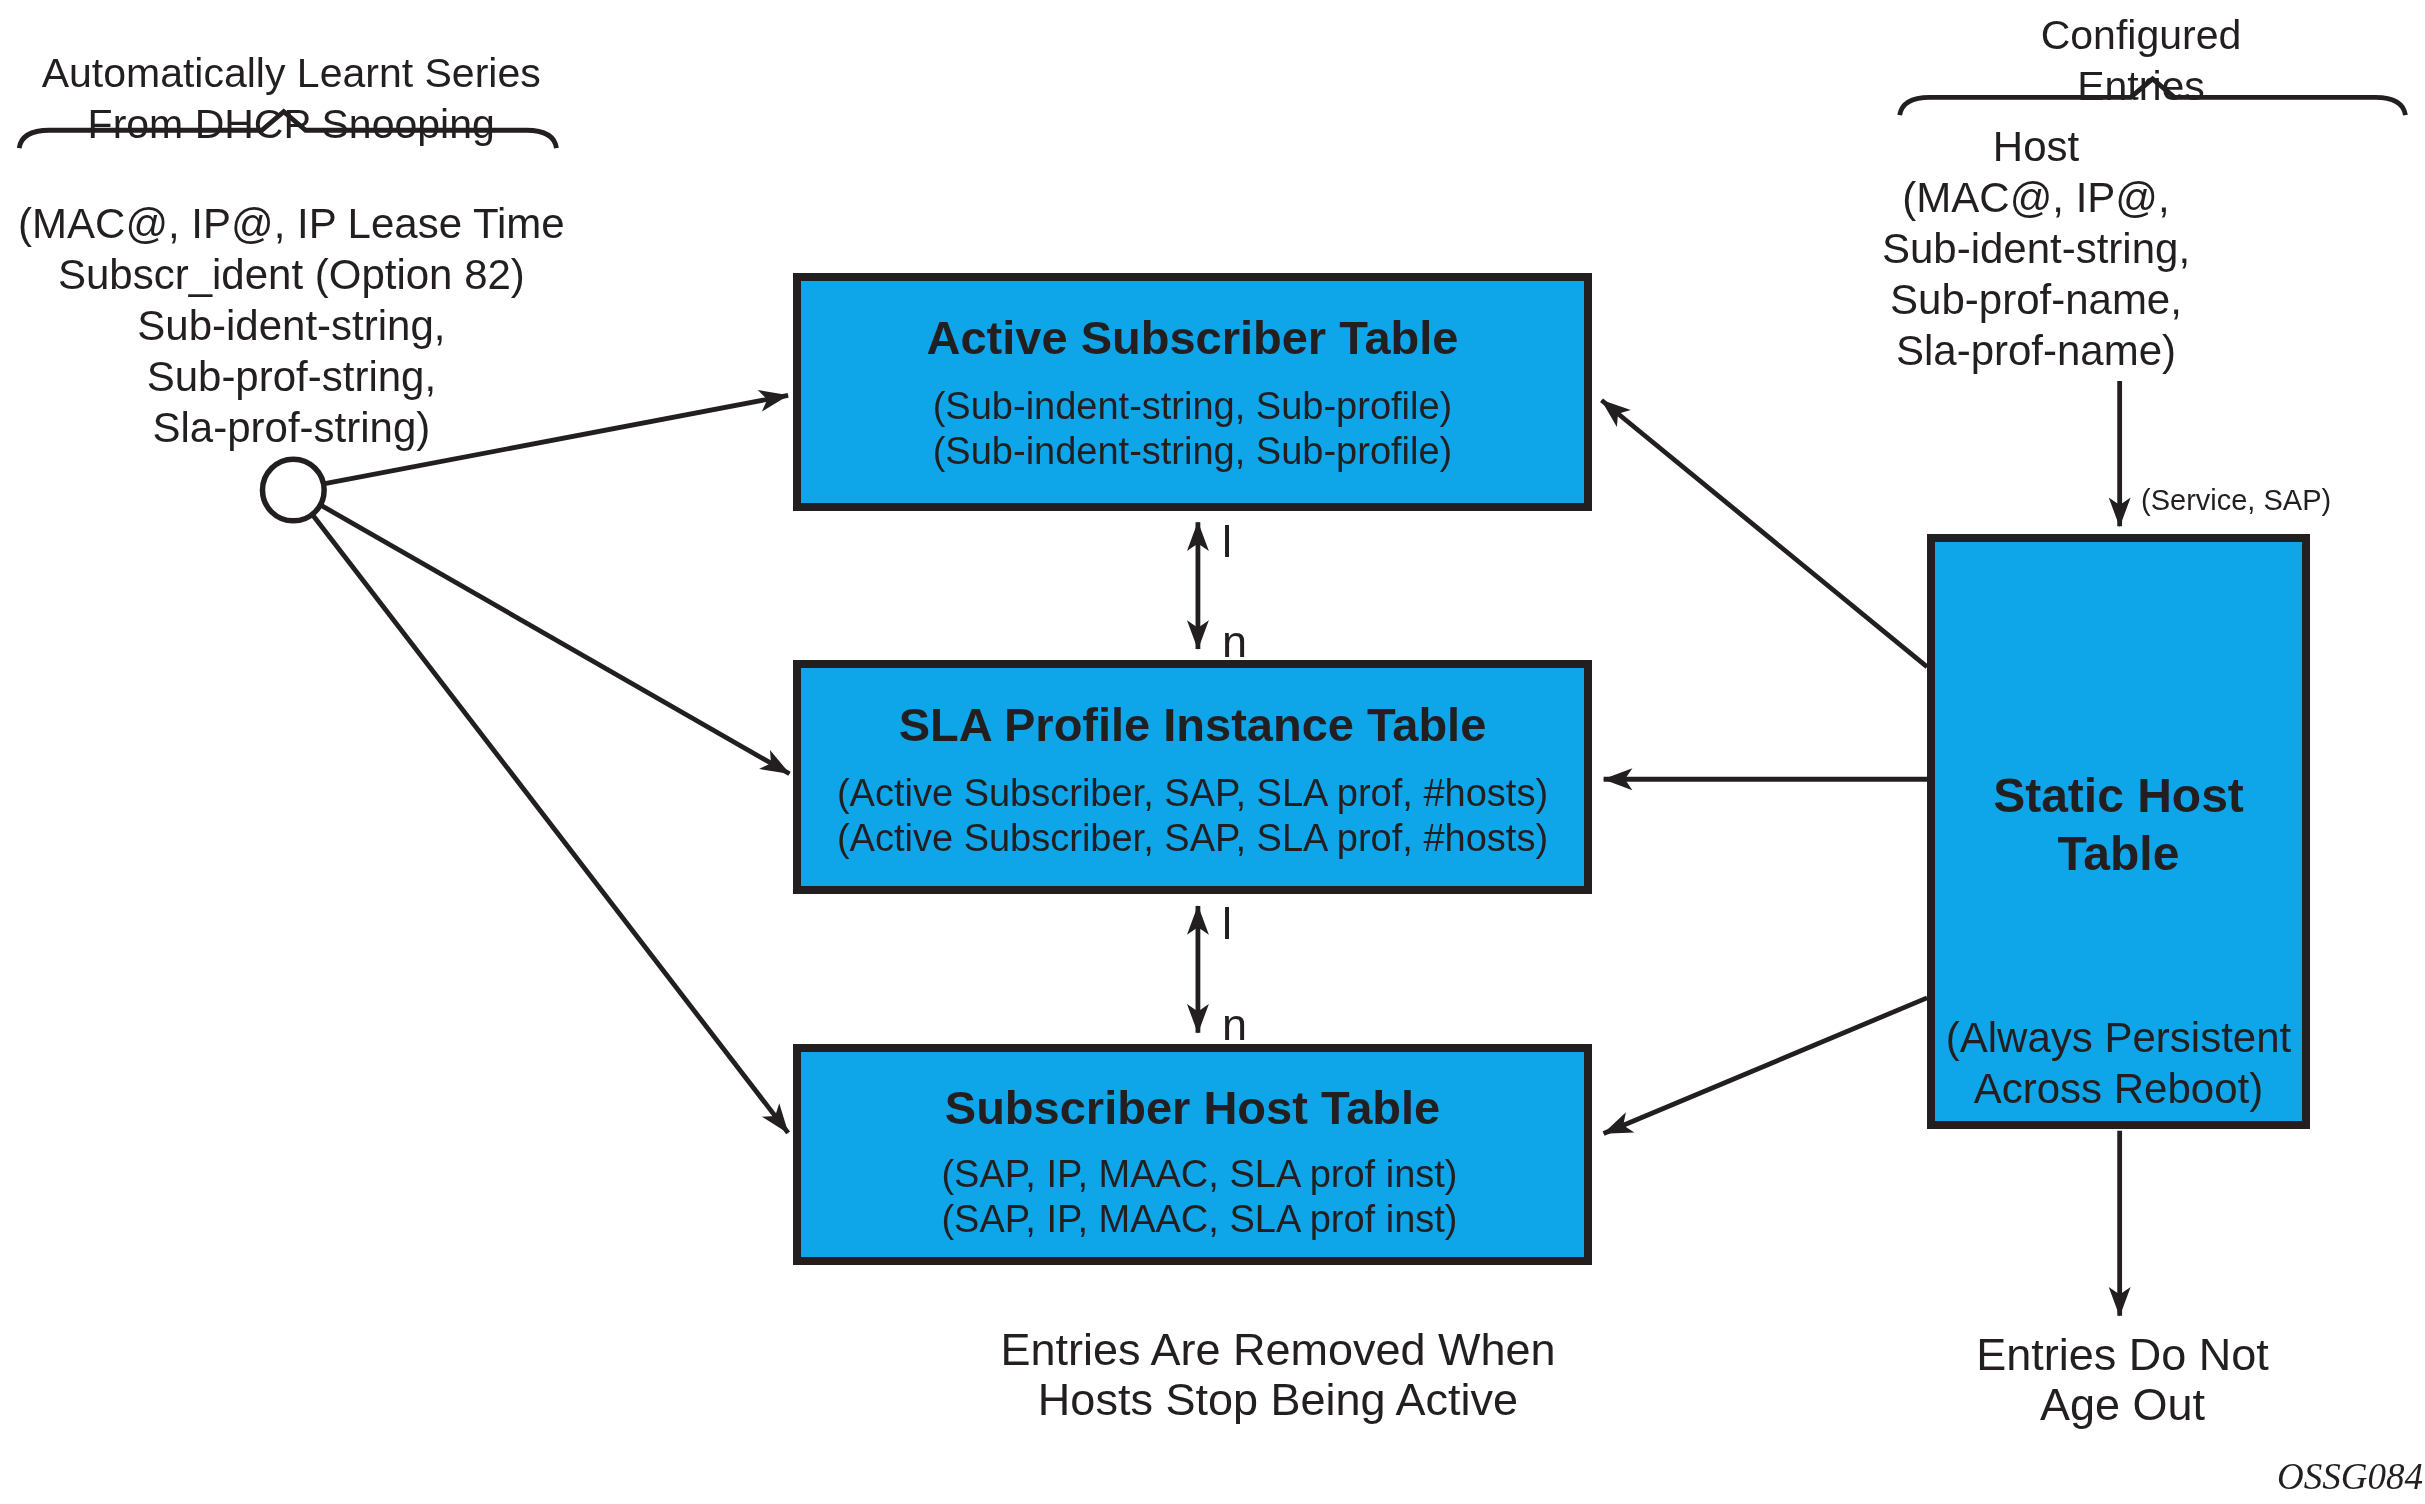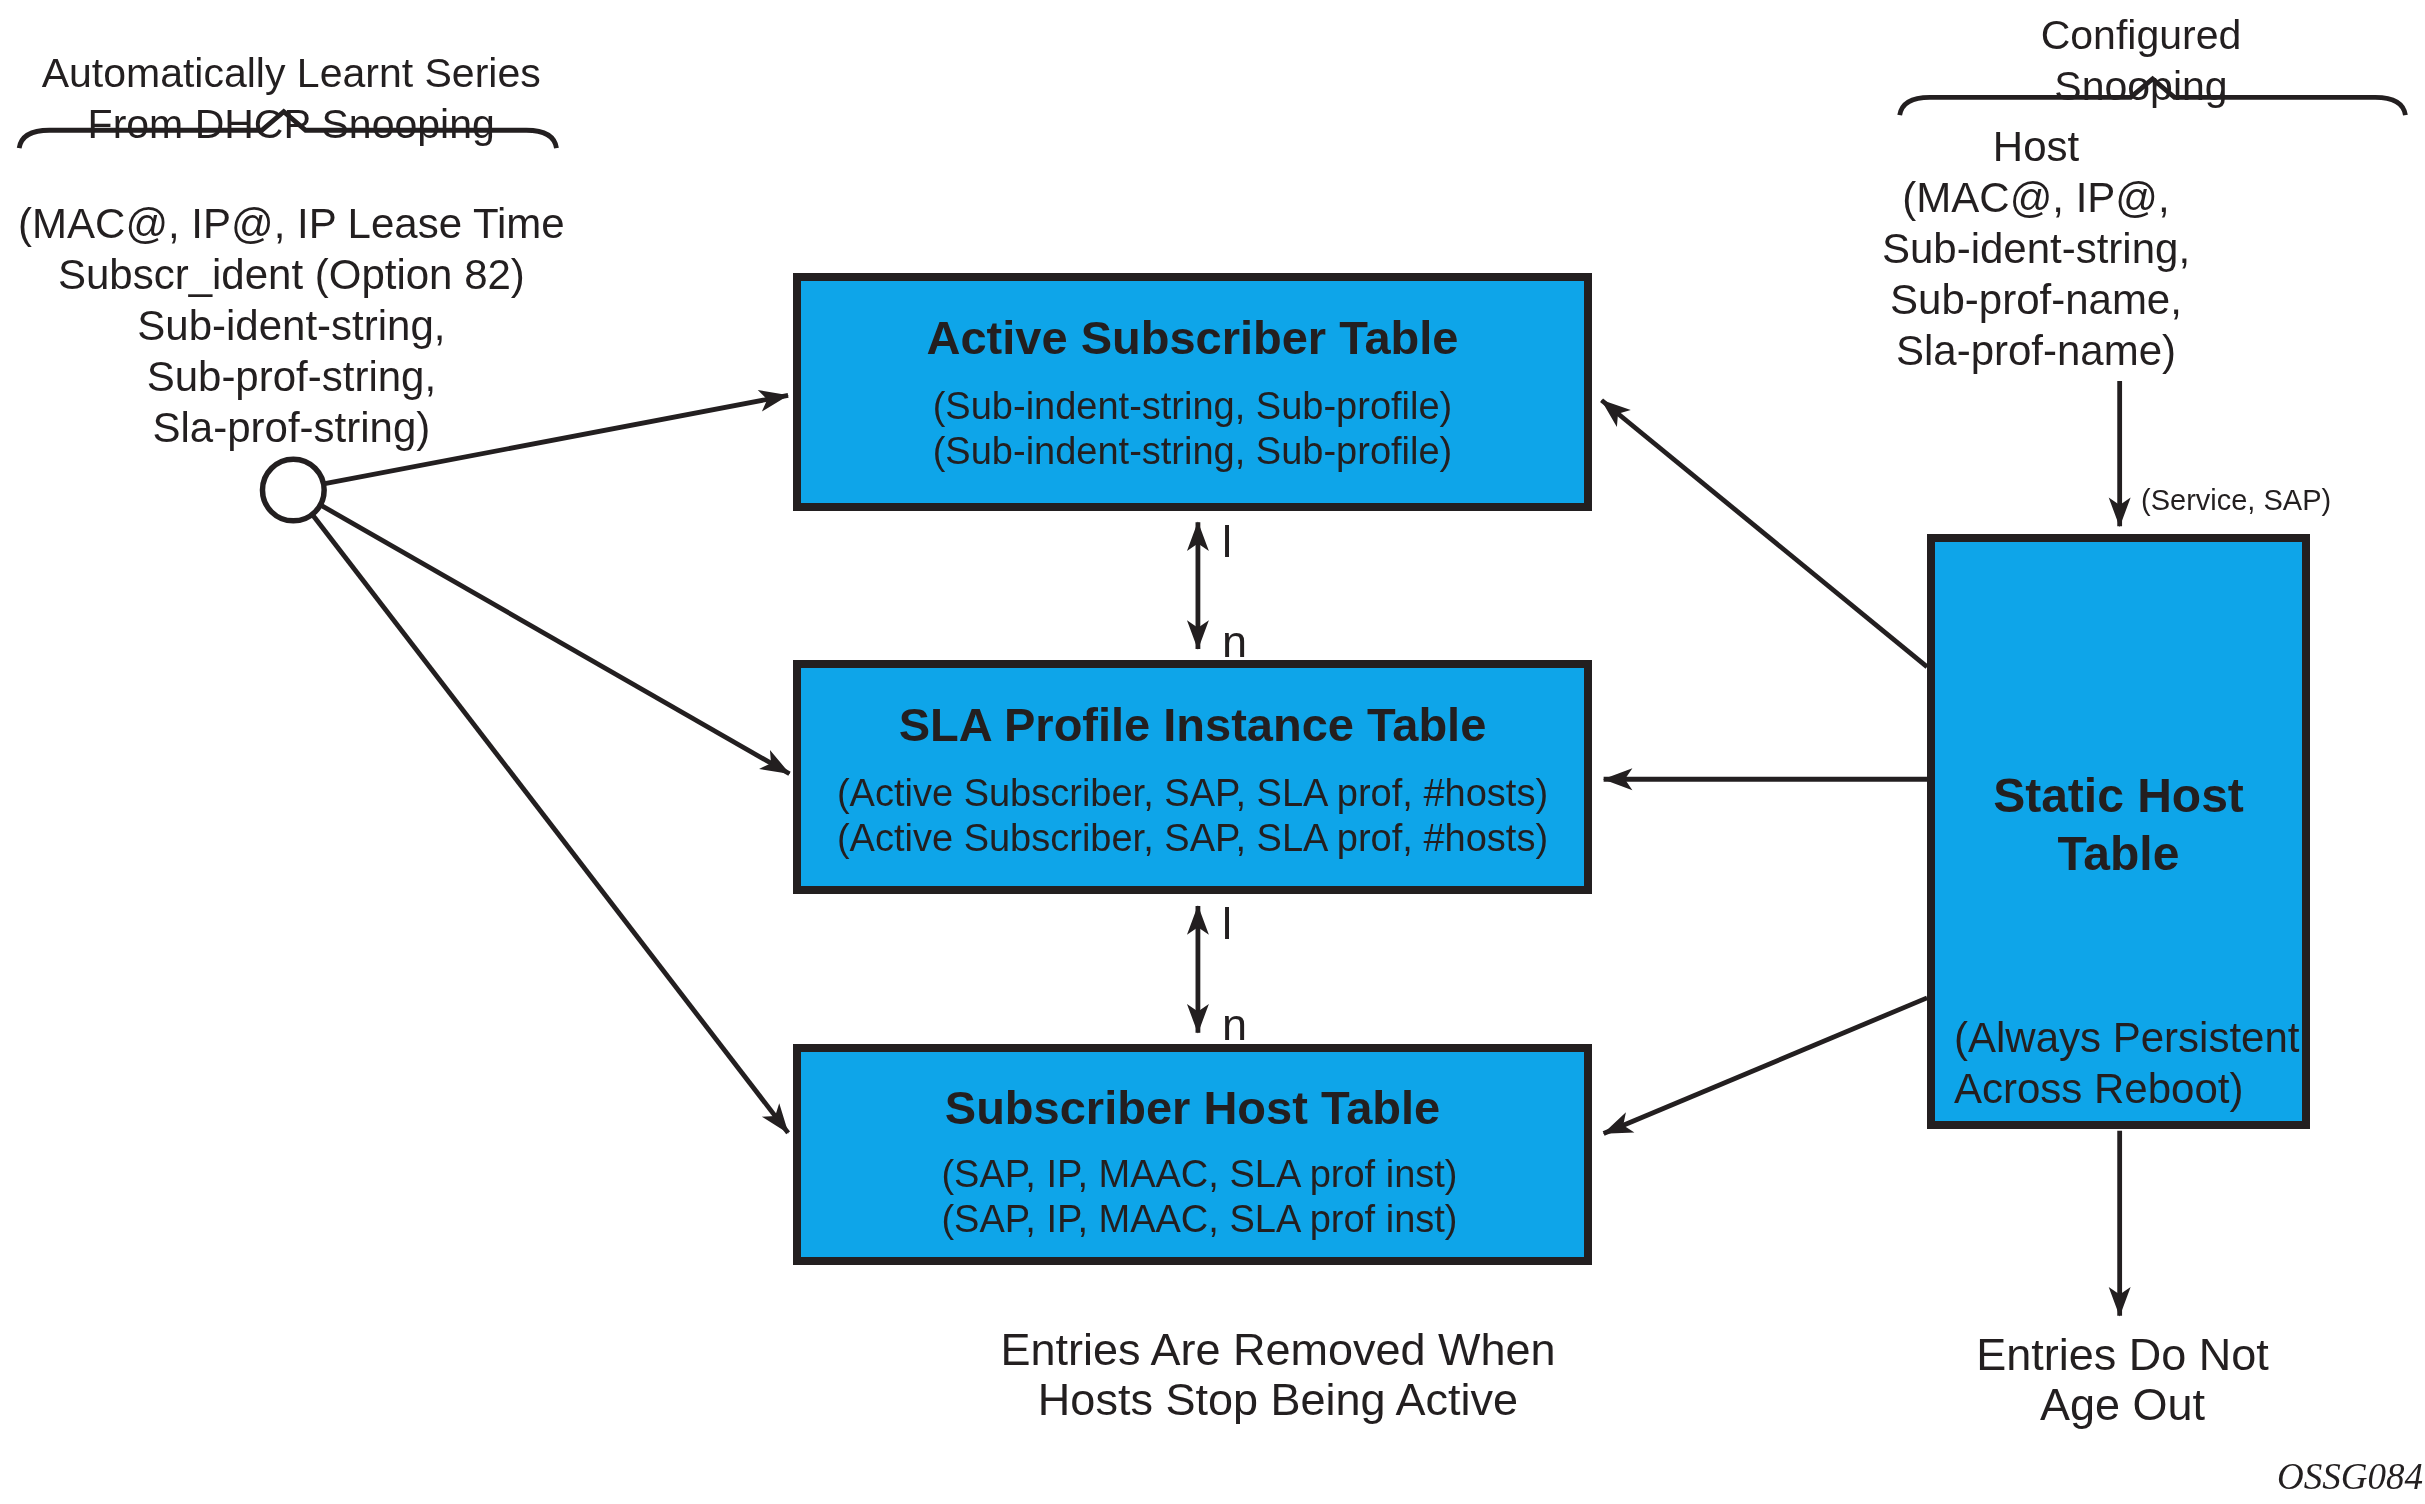--- a/index.html
+++ b/index.html
@@ -60,24 +60,23 @@
     position: absolute;
     left: 0; right: 0;
     text-align: center;
     font-weight: bold;
     font-size: 48px;
     line-height: 58px;
   }
   .static-note {
     position: absolute;
     left: 0; right: 0;
-    text-align: left;
+    text-align: center;
     font-size: 42px;
     line-height: 51px;
-    margin-left: 19px;
   }
   .rel-label {
     position: absolute;
     font-size: 45px;
     line-height: 45px;
   }
   .caption {
     position: absolute;
     font-size: 45px;
     line-height: 50px;
@@ -141,21 +140,21 @@
   <div class="abs ann-detail center" style="left:6.9px; top:198px; width:569px;">
     <div>(MAC@, IP@, IP Lease Time</div>
     <div>Subscr_ident (Option 82)</div>
     <div>Sub-ident-string,</div>
     <div>Sub-prof-string,</div>
     <div>Sla-prof-string)</div>
   </div>
 
   <div class="abs ann-title center" style="left:1891px; top:9.6px; width:500px;">
     <div>Configured</div>
-    <div>Snooping</div>
+    <div>Entries</div>
   </div>
   <div class="abs ann-detail center" style="left:1793px; top:121px; width:486px;">
     <div>Host</div>
     <div>(MAC@, IP@,</div>
     <div>Sub-ident-string,</div>
     <div>Sub-prof-name,</div>
     <div>Sla-prof-name)</div>
   </div>
   <div class="arrow-label" style="left:2141px; top:478px;">(Service, SAP)</div>
 

